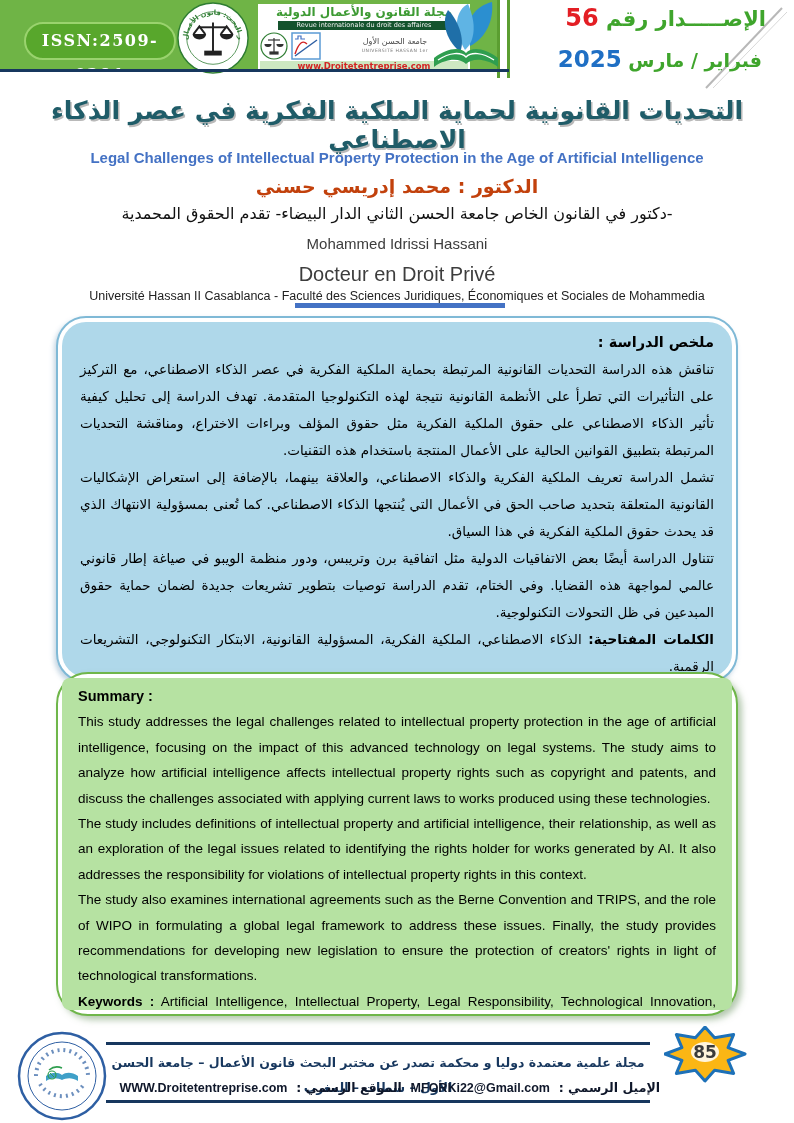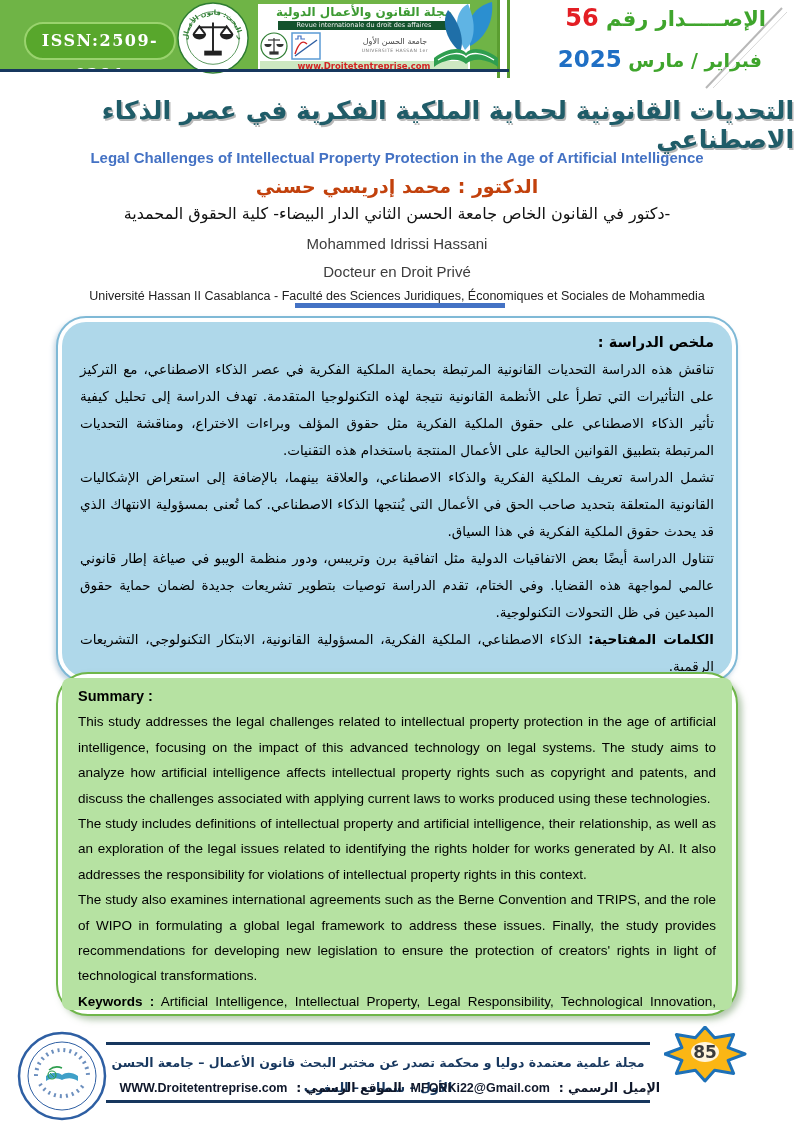--- a/index.html
+++ b/index.html
@@ -24,32 +24,32 @@
     border-left:3px solid #5B9E31; border-right:3px solid #5B9E31; }
   .navy-line { position:absolute; left:0; top:69px; width:509px; height:3px; background:#17375E; }
   .header-right { position:absolute; left:510px; top:0; width:268px; height:90px; background:#fff; }
   .issue-line { position:absolute; top:4px; right:12px; direction:rtl; font-weight:bold; font-size:21px; color:#3FA52C; white-space:nowrap; }
   .issue-line .num { color:#E31E24; font-size:24px; }
   .date-line { position:absolute; top:46px; right:16px; direction:rtl; font-weight:bold; font-size:19px; color:#3FA52C; white-space:nowrap; }
   .date-line .yr { color:#1F6FC4; font-size:23px; }
   .pencil { position:absolute; left:0; top:0; width:284px; height:90px; }
 
   
-  .title-ar { position:absolute; top:96px; left:0; width:100%; text-align:right; direction:rtl;
+  .title-ar { position:absolute; top:96px; left:0; width:100%; text-align:center; direction:rtl;
     font-size:25px; font-weight:bold; color:#1F5C68; text-shadow:1.5px 1.5px 0 #b9b9b9; }
   .title-en { position:absolute; top:149px; left:0; width:100%; text-align:center;
     font-family:"Liberation Sans", sans-serif; font-size:15px; font-weight:bold; color:#4472C4; }
   .author-ar { position:absolute; top:175px; left:0; width:100%; text-align:center; direction:rtl;
     font-size:19px; font-weight:bold; color:#c2410c; }
   .affil-ar { position:absolute; top:204px; left:0; width:100%; text-align:center; direction:rtl;
     font-size:16px; color:#111; }
   .author-en { position:absolute; top:235px; left:0; width:100%; text-align:center;
     font-family:"Liberation Sans", sans-serif; font-size:15px; color:#3d3d3d; }
   .degree-fr { position:absolute; top:263px; left:0; width:100%; text-align:center;
-    font-family:"Liberation Sans", sans-serif; font-size:15px; color:#3d3d3d; }
+    font-family:"Liberation Sans", sans-serif; font-size:20px; color:#3d3d3d; }
   .univ-fr { position:absolute; top:289px; left:0; width:100%; text-align:center;
     font-family:"Liberation Sans", sans-serif; font-size:12.5px; color:#222; }
   .blue-bar { position:absolute; top:303px; left:295px; width:210px; height:5px; background:#4472C4; }
 
   
   .box-blue-outer { position:absolute; left:56px; top:316px; width:682px; height:367px;
     border:2px solid #7FB9D6; border-radius:30px; padding:4px; background:#fff;
     box-shadow:-2px 3px 5px rgba(120,160,190,0.45); }
   .box-blue-inner { width:100%; height:100%; background:#AFD8EA; border-radius:24px;
     padding:7px 18px; direction:rtl; text-align:justify; color:#000;
@@ -155,21 +155,21 @@
       <span>الإصـــــدار رقم</span>&nbsp;<span class="num">56</span>
     </div>
     <div class="date-line">
       <span>فبراير / مارس</span>&nbsp;<span class="yr">2025</span>
     </div>
   </div>
 
   <h1 class="title-ar">التحديات القانونية لحماية الملكية الفكرية في عصر الذكاء الاصطناعي</h1>
   <h2 class="title-en">Legal Challenges of Intellectual Property Protection in the Age of Artificial Intelligence</h2>
   <div class="author-ar">الدكتور : محمد إدريسي حسني</div>
-  <div class="affil-ar">-دكتور في القانون الخاص جامعة الحسن الثاني الدار البيضاء- كلية الحقوق المحمدية</div>
+  <div class="affil-ar">-دكتور في القانون الخاص جامعة الحسن الثاني الدار البيضاء- تقدم الحقوق المحمدية</div>
   <div class="author-en">Mohammed Idrissi Hassani</div>
   <div class="degree-fr">Docteur en Droit Privé</div>
   <div class="univ-fr">Université Hassan II Casablanca - Faculté des Sciences Juridiques, Économiques et Sociales de Mohammedia</div>
   <div class="blue-bar"></div>
 
   <div class="box-blue-outer">
     <div class="box-blue-inner">
       <div class="head">ملخص الدراسة :</div>
       <p>تناقش هذه الدراسة التحديات القانونية المرتبطة بحماية الملكية الفكرية في عصر الذكاء الاصطناعي، مع التركيز على التأثيرات التي تطرأ على الأنظمة القانونية نتيجة لهذه التكنولوجيا المتقدمة. تهدف الدراسة إلى تحليل كيفية تأثير الذكاء الاصطناعي على حقوق الملكية الفكرية مثل حقوق المؤلف وبراءات الاختراع، ومناقشة التحديات المرتبطة بتطبيق القوانين الحالية على الأعمال المنتجة باستخدام هذه التقنيات.</p>
       <p>تشمل الدراسة تعريف الملكية الفكرية والذكاء الاصطناعي، والعلاقة بينهما، بالإضافة إلى استعراض الإشكاليات القانونية المتعلقة بتحديد صاحب الحق في الأعمال التي يُنتجها الذكاء الاصطناعي. كما تُعنى بمسؤولية الانتهاك الذي قد يحدث حقوق الملكية الفكرية في هذا السياق.</p>

